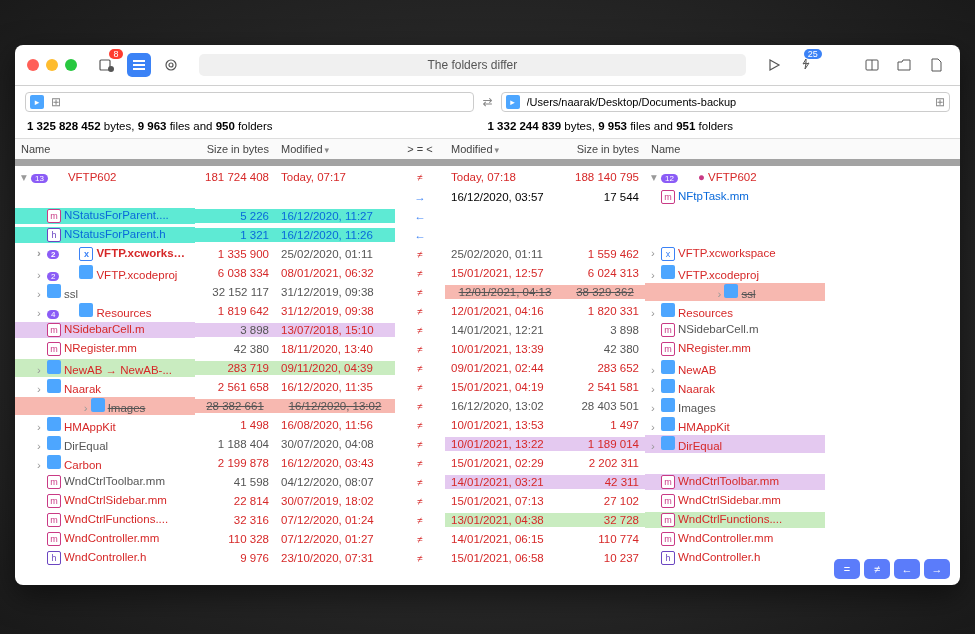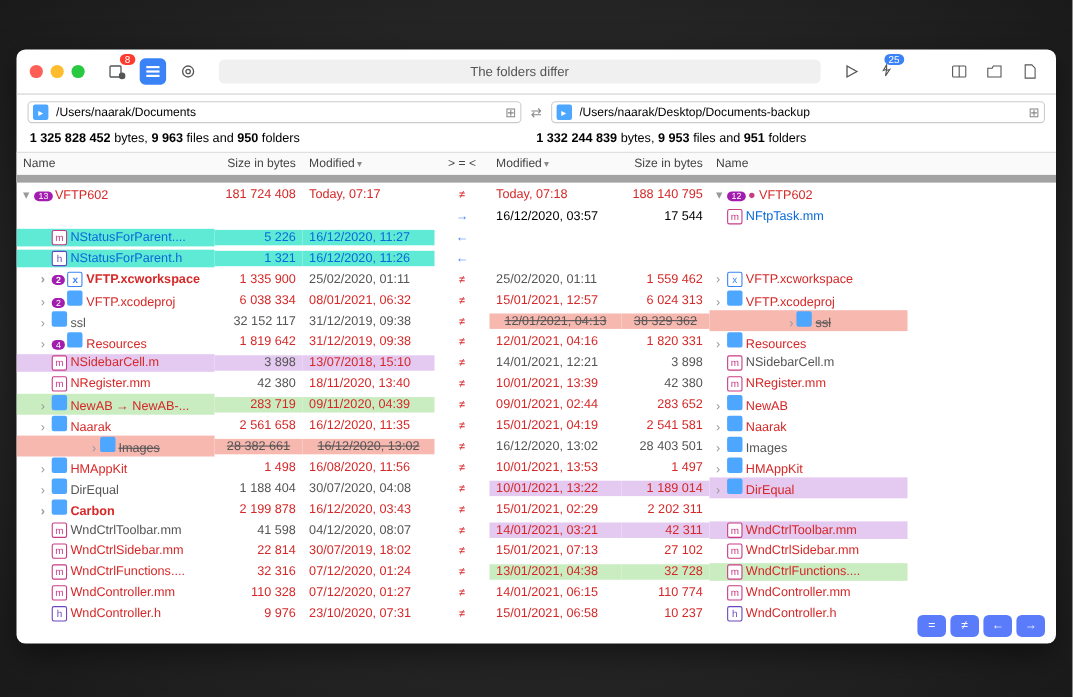--- a/index.html
+++ b/index.html
@@ -63,21 +63,21 @@
 .bg-cyan { background:#5eead4; }
 .bg-purple { background:#e4c9f0; }
 .bg-green { background:#c9ecc0; }
 .bg-red { background:#f7b8b0; }
 .strike { text-decoration:line-through;text-align:center; }
 .ico { width:14px; height:14px; display:inline-flex; align-items:center; justify-content:center; border-radius:2px; font-size:9px; color:#fff; margin-right:3px; flex-shrink:0; }
 .ico-folder { background:#4da6ff; }
 .ico-m { background:#fff; color:#c93a85; border:1px solid #c93a85; }
 .ico-h { background:#fff; color:#6b46c1; border:1px solid #6b46c1; }
 .ico-x { background:#fff; color:#3b82f6; border:1px solid #3b82f6; }
-.badge-sm { background:#a21caf; color:#fff; border-radius:7px; font-size:8px; padding:0 4px; margin-right:2px; }
+.badge-sm { background:#8b5cf6; color:#fff; border-radius:7px; font-size:8px; padding:0 4px; margin-right:20px; }
 .expand { color:#999; width:10px; display:inline-block; }
 .diff-icon { display:inline-block; color:#d62828; font-size:10px; }
 .diff-arrow-l { color:#3b82f6; }
 .diff-arrow-r { color:#3b82f6; }
 .footer-btns { position:absolute; bottom:6px; right:10px; display:flex; gap:4px; }
 .fbtn { background:#5b7cfa; color:#fff; border-radius:5px; width:26px; height:20px; display:flex; align-items:center; justify-content:center; font-size:11px; }
 .v-chevron { color:#888; font-size:9px; margin-left:2px; }
 </style>
 </head>
 <body>
@@ -136,21 +136,20 @@
     <div class="tbtn">
       <svg width="14" height="14" viewBox="0 0 14 14">
           <path d="M3 1 L9 1 L12 4 L12 13 L3 13 Z" fill="none" stroke="#555"></path>
         </svg>
     </div>
   </div>
 
   <div class="pathbar">
     <div class="pathbox">
       <span class="ico ico-folder">▸</span>
-      <input value="/Users/naarak/Documents" style="">
       <span style="color:#888;">⊞</span>
     </div>
     <span class="swap-icon">⇄</span>
     <div class="pathbox">
       <span class="ico ico-folder">▸</span>
       <input value="/Users/naarak/Desktop/Documents-backup" style="">
       <span style="color:#888;">⊞</span>
     </div>
   </div>
 
@@ -309,21 +308,21 @@
         <div class="row">
           <div class="col-lname  c-gray" style="padding-left:22px;"><span class="expand">›</span><span class="ico ico-folder"></span><span>DirEqual</span></div>
           <div class="col-lsize  c-gray">1 188 404</div>
           <div class="col-lmod  c-gray">30/07/2020, 04:08</div>
           <div class="col-diff"><span class="diff-icon">≠</span></div>
           <div class="col-rmod bg-purple c-red">10/01/2021, 13:22</div>
           <div class="col-rsize bg-purple c-red">1 189 014</div>
           <div class="col-rname bg-purple c-red"><span class="expand">›</span><span class="ico ico-folder"></span><span>DirEqual</span></div>
         </div>
         <div class="row">
-          <div class="col-lname  c-red" style="padding-left:22px;font-weight:bold;"><span class="expand">›</span><span class="ico ico-folder"></span><span>Carbon</span></div>
+          <div class="col-lname  c-red" style="padding-left:22px;"><span class="expand">›</span><span class="ico ico-folder"></span><span>Carbon</span></div>
           <div class="col-lsize  c-red">2 199 878</div>
           <div class="col-lmod  c-red">16/12/2020, 03:43</div>
           <div class="col-diff"><span class="diff-icon">≠</span></div>
           <div class="col-rmod  c-red">15/01/2021, 02:29</div>
           <div class="col-rsize  c-red">2 202 311</div>
         </div>
         <div class="row">
           <div class="col-lname  c-gray" style="padding-left:22px;"><span class="expand"></span><span class="ico ico-m">m</span><span>WndCtrlToolbar.mm</span></div>
           <div class="col-lsize  c-gray">41 598</div>
           <div class="col-lmod  c-gray">04/12/2020, 08:07</div>

